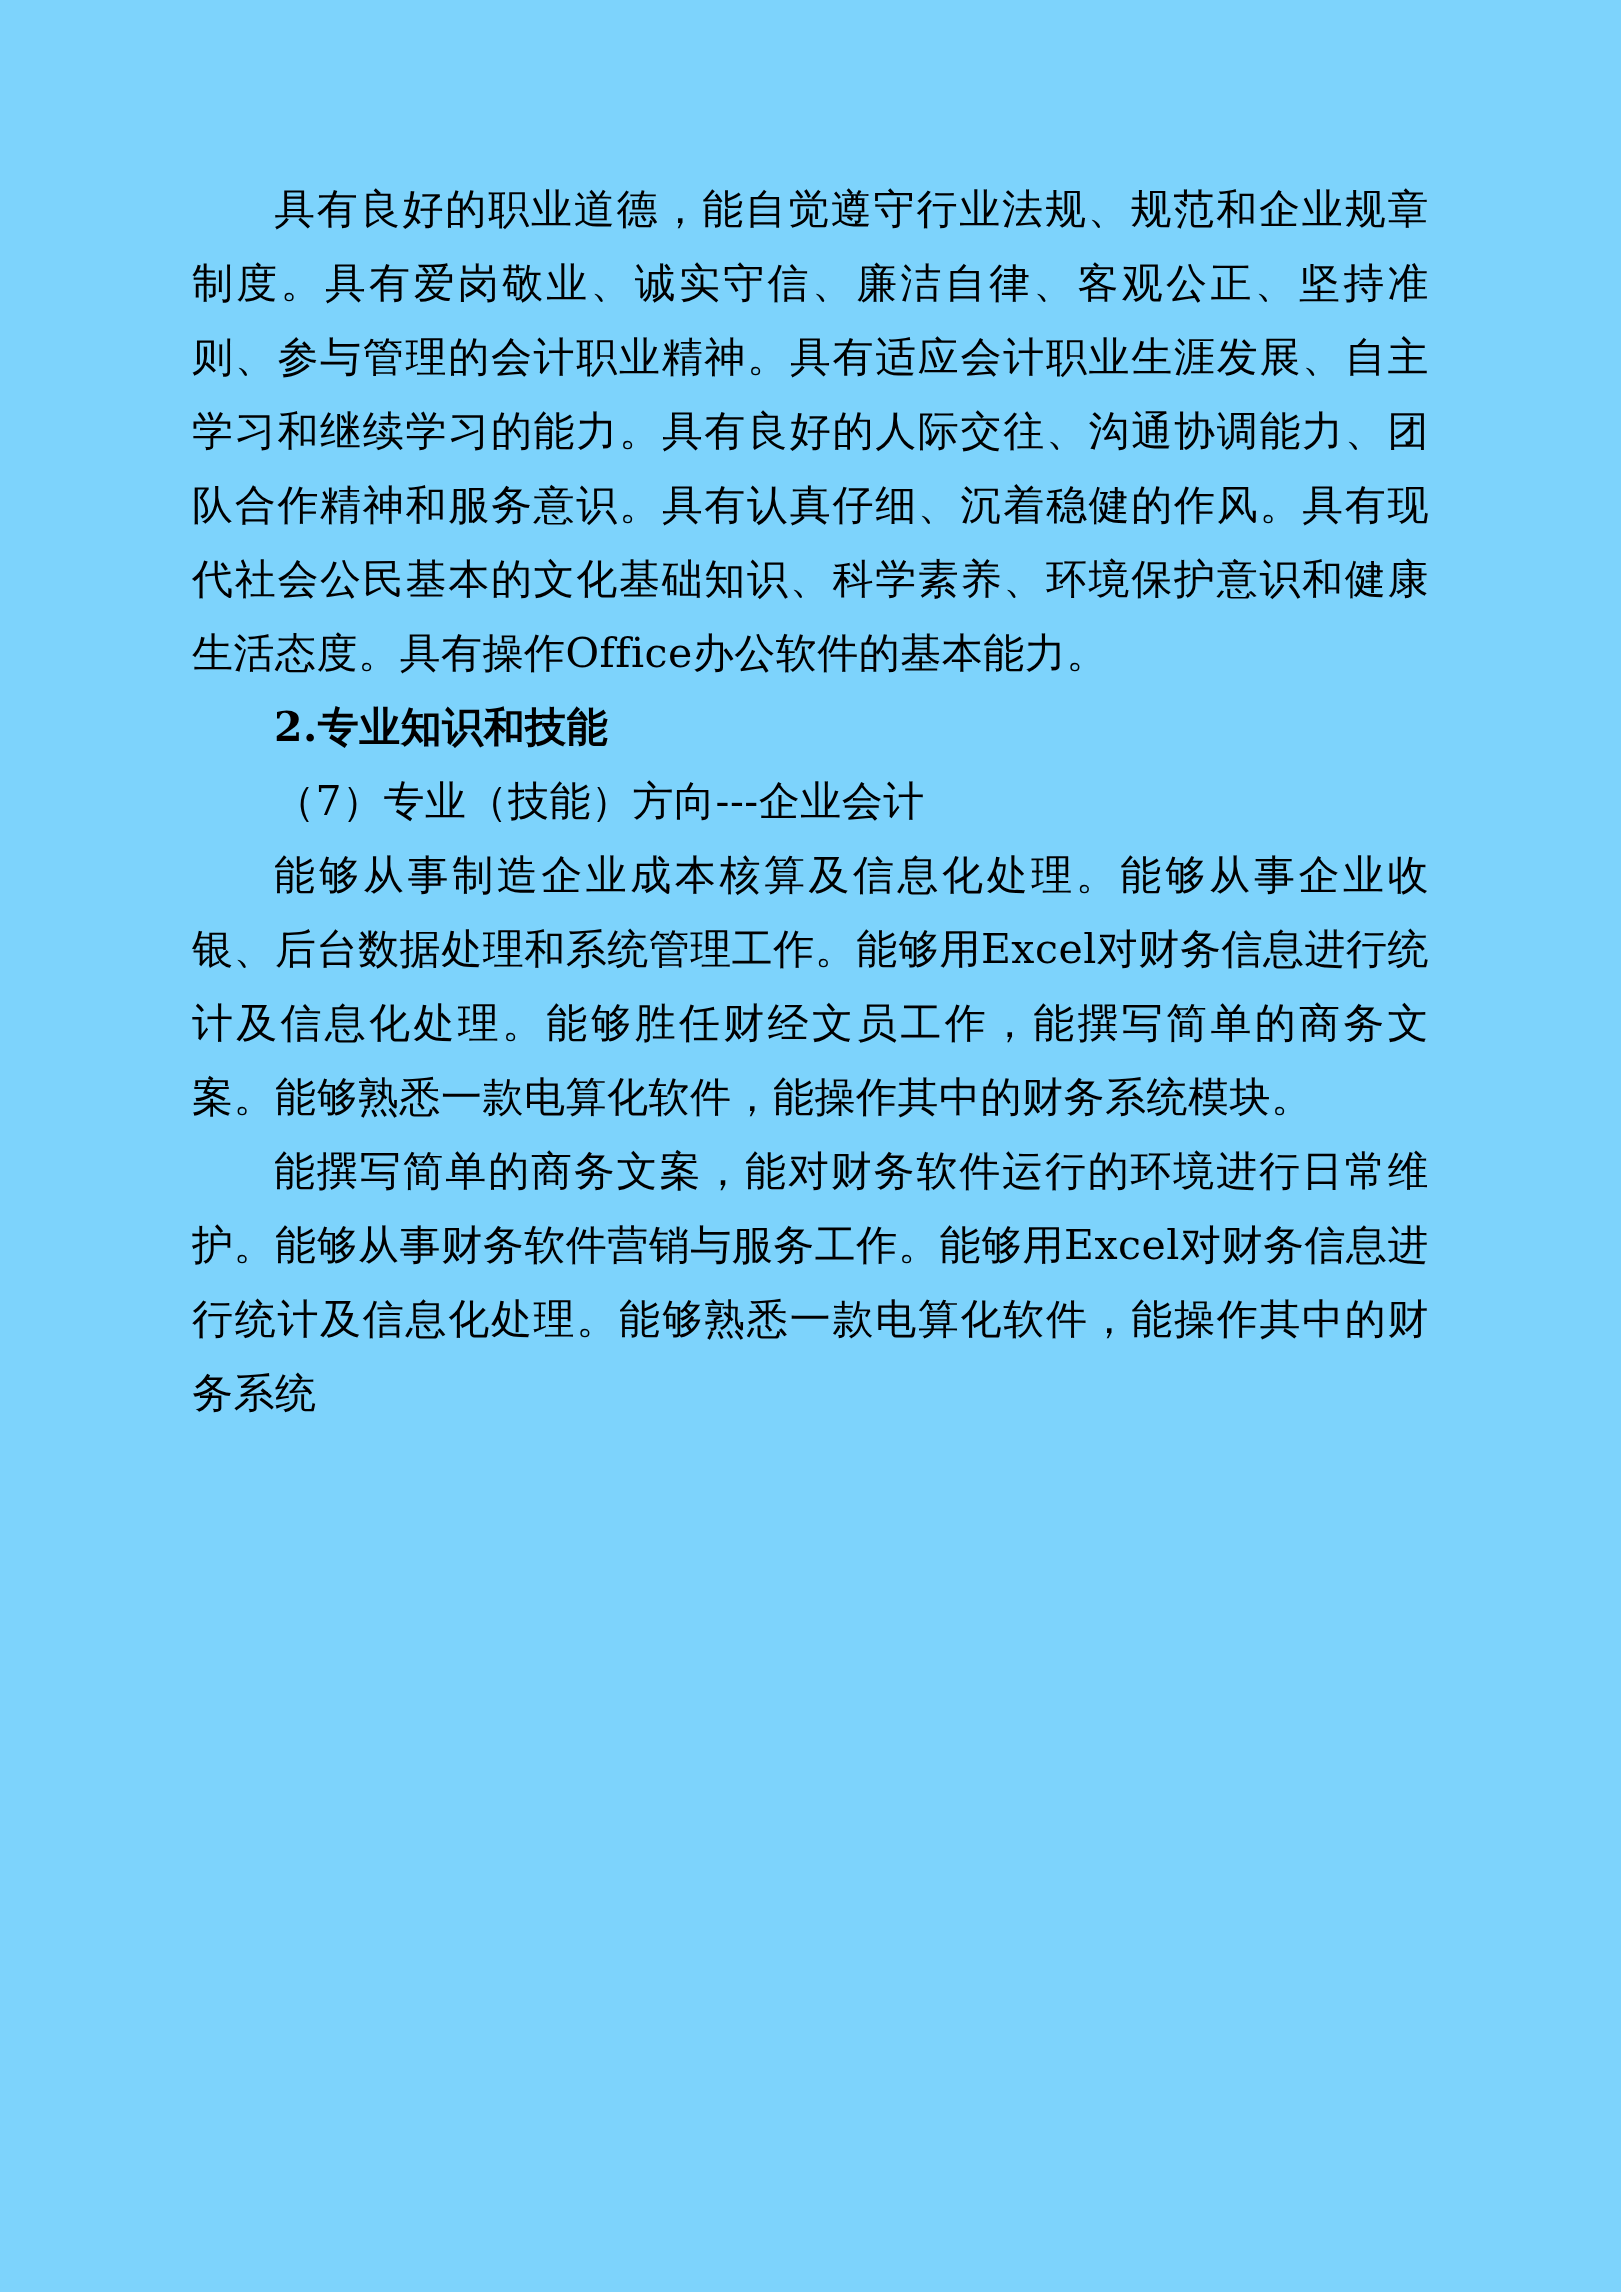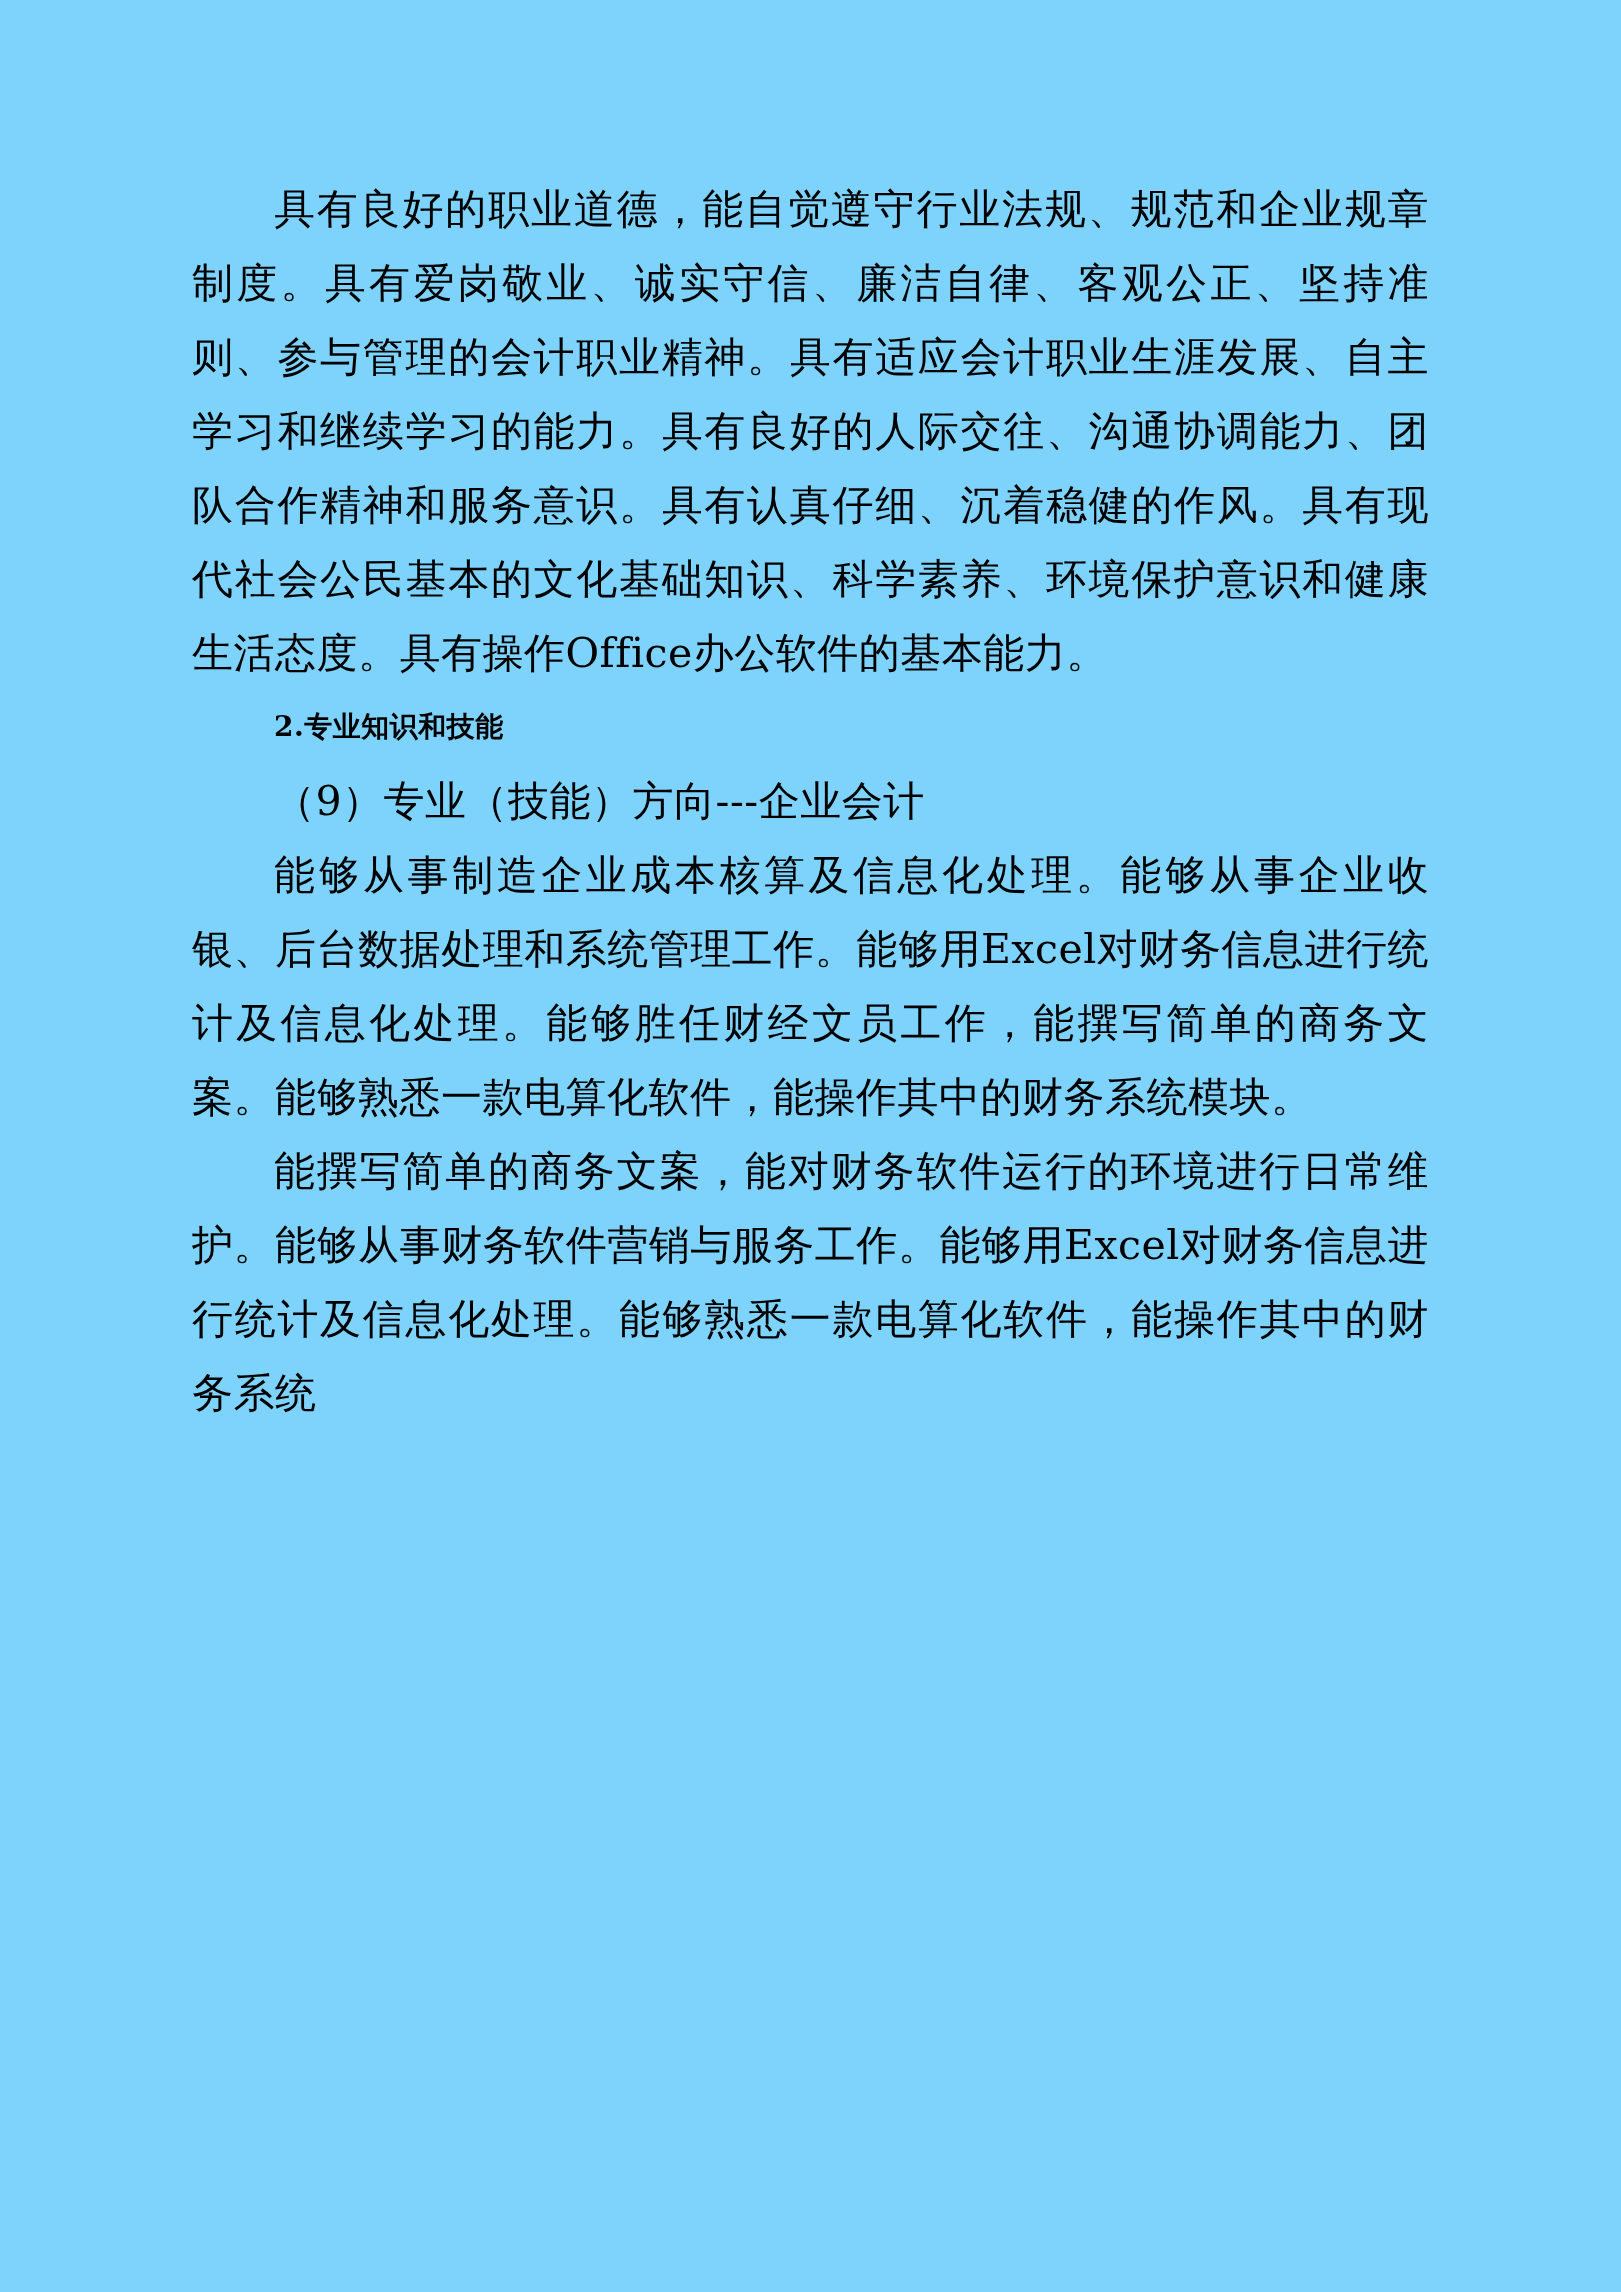--- a/index.html
+++ b/index.html
@@ -28,40 +28,40 @@
     font-size: 41px;
     line-height: 74px;
     text-align: justify;
     text-justify: inter-ideograph;
     text-indent: 82px;
     letter-spacing: 0.5px;
     font-family: "DejaVu Serif", "Liberation Serif", serif;
   }
   p.heading {
     margin: 0;
-    font-size: 28px;
+    font-size: 41px;
     line-height: 74px;
     text-indent: 82px;
     font-weight: bold;
     letter-spacing: 0.5px;
     font-family: "DejaVu Serif", "Liberation Serif", serif;
   }
 </style>
 </head>
 <body>
 
 <div class="page">
   <div class="doc-body">
 
     <p class="para">具有良好的职业道德，能自觉遵守行业法规、规范和企业规章制度。具有爱岗敬业、诚实守信、廉洁自律、客观公正、坚持准则、参与管理的会计职业精神。具有适应会计职业生涯发展、自主学习和继续学习的能力。具有良好的人际交往、沟通协调能力、团队合作精神和服务意识。具有认真仔细、沉着稳健的作风。具有现代社会公民基本的文化基础知识、科学素养、环境保护意识和健康生活态度。具有操作Office办公软件的基本能力。</p>
 
     <p class="heading">2.专业知识和技能</p>
 
 
-    <p class="para">（9）专业（技能）方向---企业会计</p>
+    <p class="para">（7）专业（技能）方向---企业会计</p>
 
     <p class="para">能够从事制造企业成本核算及信息化处理。能够从事企业收银、后台数据处理和系统管理工作。能够用Excel对财务信息进行统计及信息化处理。能够胜任财经文员工作，能撰写简单的商务文案。能够熟悉一款电算化软件，能操作其中的财务系统模块。</p>
 
 
     <p class="para">能撰写简单的商务文案，能对财务软件运行的环境进行日常维护。能够从事财务软件营销与服务工作。能够用Excel对财务信息进行统计及信息化处理。能够熟悉一款电算化软件，能操作其中的财务系统</p>
 
   </div>
 </div>
 
 

